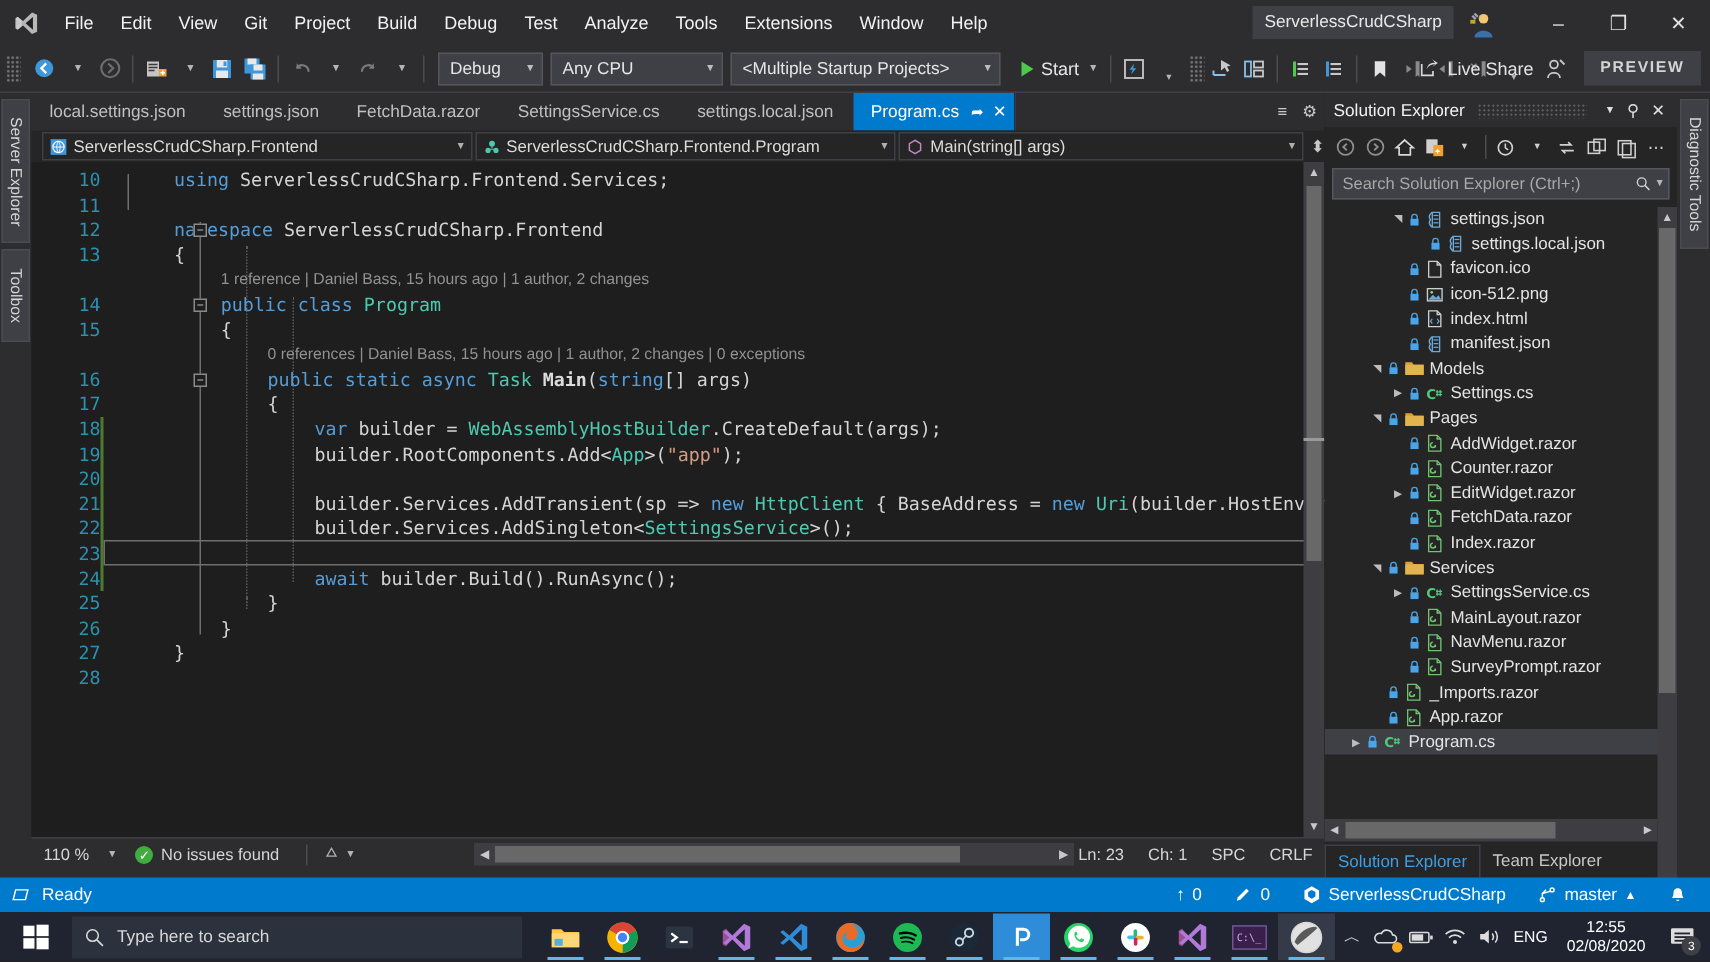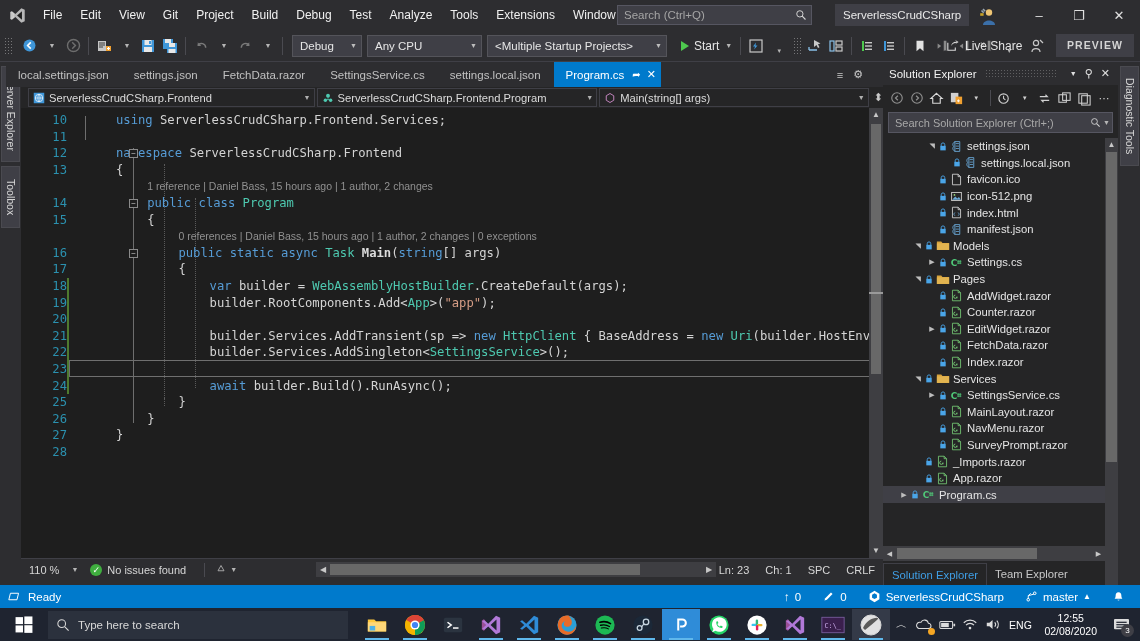--- a/index.html
+++ b/index.html
@@ -87,21 +87,21 @@
   .rightdock { position: absolute; right: 0; top: 62px; width: 22px; height: 523px; background: #2d2d30; }
   .vtab-r {
     position: absolute; right: 1px; width: 19px; background: #3f3f46; color: #d6d6d6;
     font-size: 10.5px; writing-mode: vertical-rl; text-orientation: mixed;
     display: flex; align-items: center; justify-content: center; padding: 5px 0;
     border: 1px solid #4a4a50;
   }
 
   
   .tabstrip {
-    position: absolute; left: 6px; top: 62px; width: 862px; height: 25px;
+    position: absolute; left: 21px; top: 62px; width: 862px; height: 25px;
     background: #2d2d30; display: flex; align-items: stretch;
   }
   .tab {
     display: flex; align-items: center; padding: 0 12px; font-size: 11.5px;
     color: #c0c0c0; background: #2d2d30; white-space: nowrap; height: 25px;
     border-right: 1px solid #2d2d30;
   }
   .tab.active { background: #007acc; color: #ffffff; padding-right: 5px; }
   .tab .pin { margin-left: 8px; font-size: 10px; color: #fff; }
   .tab .x { margin-left: 6px; font-size: 11px; color: #fff; }
@@ -286,29 +286,20 @@
       <div class="menu-item">Build</div>
       <div class="menu-item">Debug</div>
       <div class="menu-item">Test</div>
       <div class="menu-item">Analyze</div>
       <div class="menu-item">Tools</div>
       <div class="menu-item">Extensions</div>
       <div class="menu-item">Window</div>
       <div class="menu-item">Help</div>
     </div>
 
-    <div class="qsearch">
-      <input placeholder="Search (Ctrl+Q)" style="">
-      <span>
-        <svg width="12" height="12" viewBox="0 0 16 16">
-            <circle cx="6.5" cy="6.5" r="4.2" fill="none" stroke="#d4d4d4" stroke-width="1.3"></circle>
-            <line x1="9.6" y1="9.6" x2="14" y2="14" stroke="#d4d4d4" stroke-width="1.5"></line>
-          </svg>
-      </span>
-    </div>
 
     <div class="acct-name">ServerlessCrudCSharp</div>
     <div class="acct-pic">
       <svg width="20" height="20" viewBox="0 0 20 20">
         <circle cx="11" cy="6.5" r="3.2" fill="#f0c674"></circle>
         <path d="M5 19 C5 13 17 13 17 19 Z" fill="#3b6fa8"></path>
         <path d="M3.5 4.5 l2.3 2.3 M5 3 l2.2 2.2" stroke="#9aa6b2" stroke-width="1.6" fill="none"></path>
         <rect x="2.2" y="7.2" width="3.4" height="2.6" fill="#c9a227"></rect>
       </svg>
     </div>

